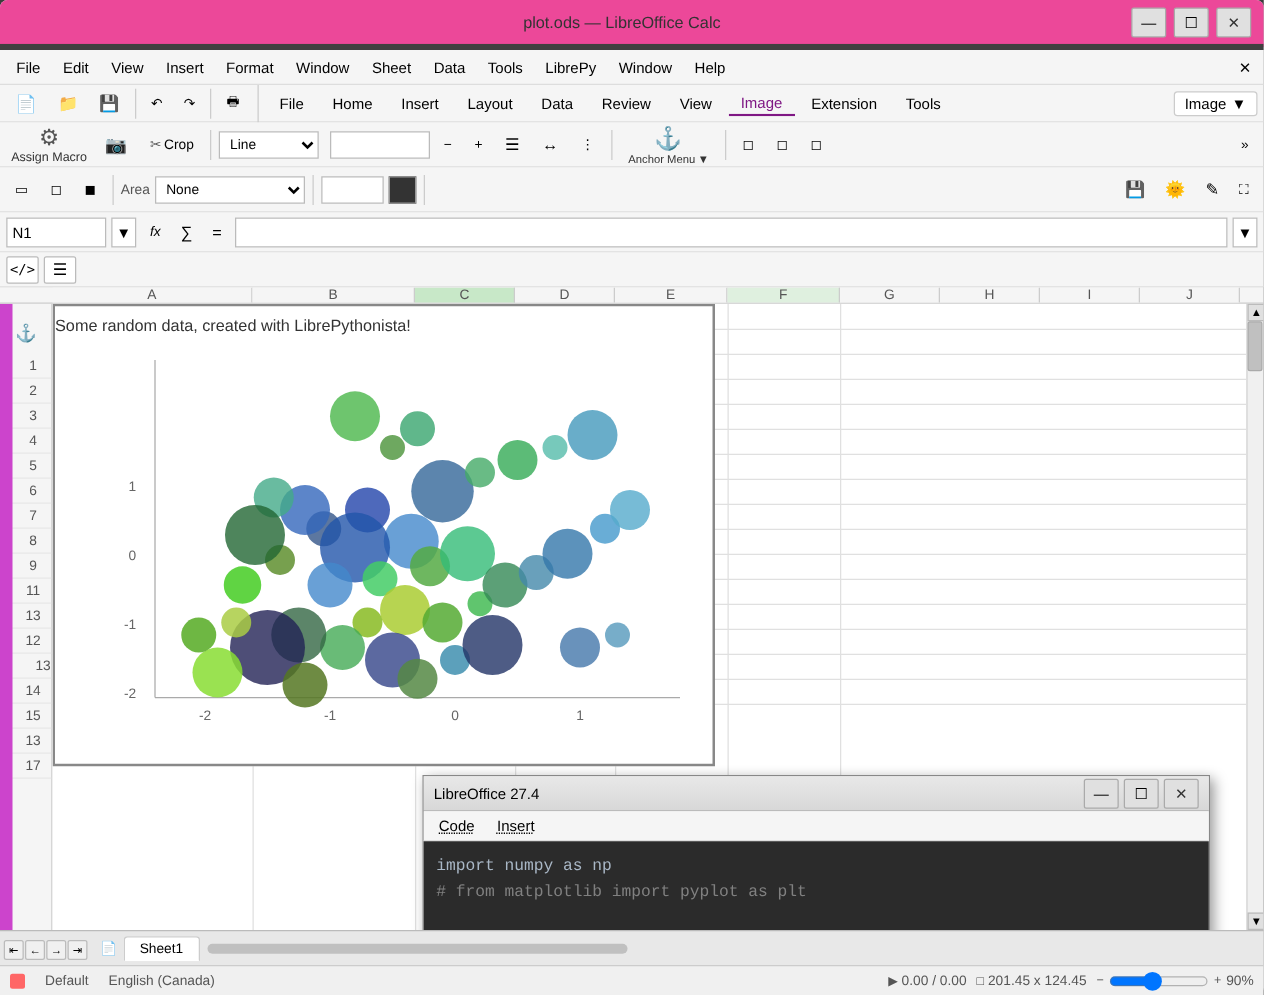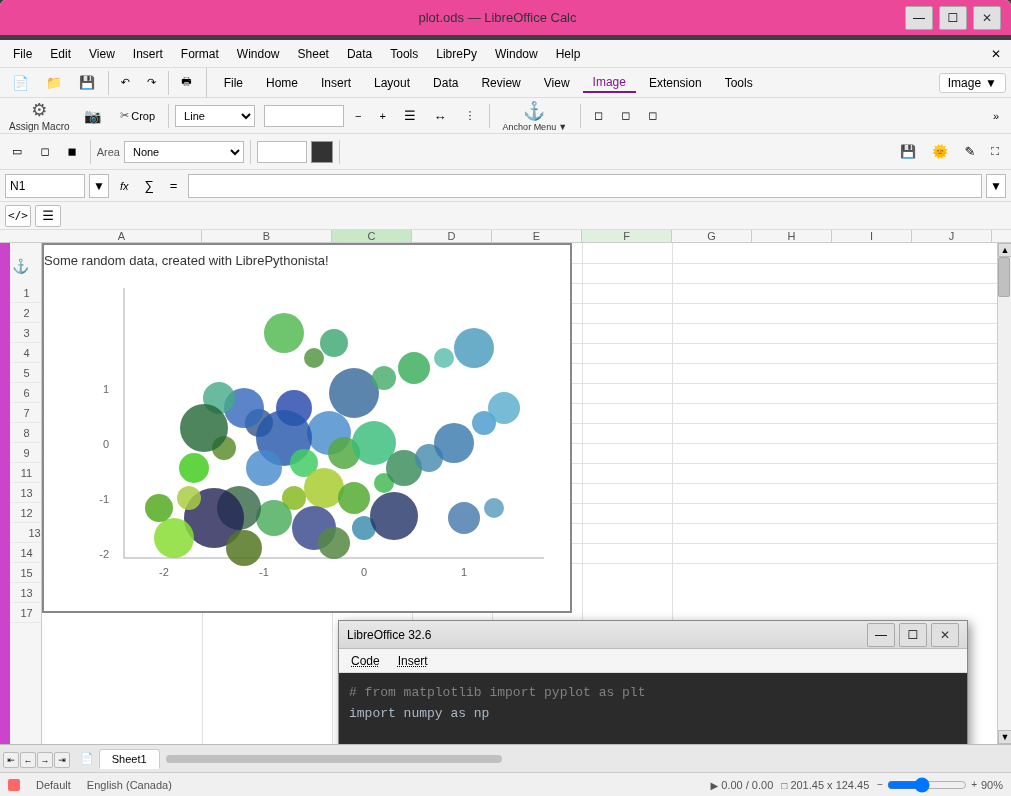--- a/index.html
+++ b/index.html
@@ -353,34 +353,34 @@
         <div style="width:14px;height:14px;background:#e0e0e0;border:1px solid #bbb;display:flex;align-items:center;justify-content:center;cursor:pointer;font-size:9px;">▲</div>
         <div style="flex:1;position:relative;">
           <div style="position:absolute;top:0;left:0;width:12px;height:40px;background:#c0c0c0;border:1px solid #aaa;border-radius:2px;"></div>
         </div>
         <div style="width:14px;height:14px;background:#e0e0e0;border:1px solid #bbb;display:flex;align-items:center;justify-content:center;cursor:pointer;font-size:9px;">▼</div>
       </div>
     </div>
 
     <div class="lo-dialog">
       <div class="lo-dialog-title">
-        <span>LibreOffice 32.6</span>
+        <span>LibreOffice 27.4</span>
         <div style="display:flex;gap:4px;">
           <div class="win-btn">—</div>
           <div class="win-btn">☐</div>
           <div class="win-btn close">✕</div>
         </div>
       </div>
       <div class="lo-dialog-menu">
         <div class="lo-menu-item">Code</div>
         <div class="lo-menu-item">Insert</div>
       </div>
       <div class="lo-code-area">
+        <div style="color:#a9b7c6;">import numpy as np</div>
         <div style="color:#808080;"># from matplotlib import pyplot as plt</div>
-        <div style="color:#a9b7c6;">import numpy as np</div>
         <div style="height:8px;"></div>
 
       </div>
 
     </div>
 
   </div>
 
   <div style="display:flex;align-items:center;background:#e8e8e8;height:28px;border-top:1px solid #bbb;">
     <div style="display:flex;gap:1px;padding:3px 3px 0;">

